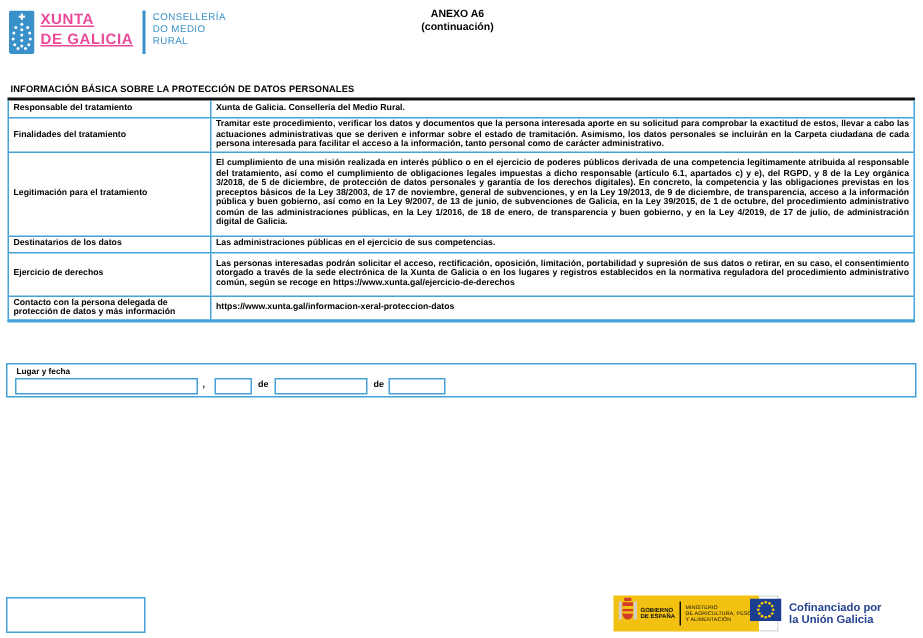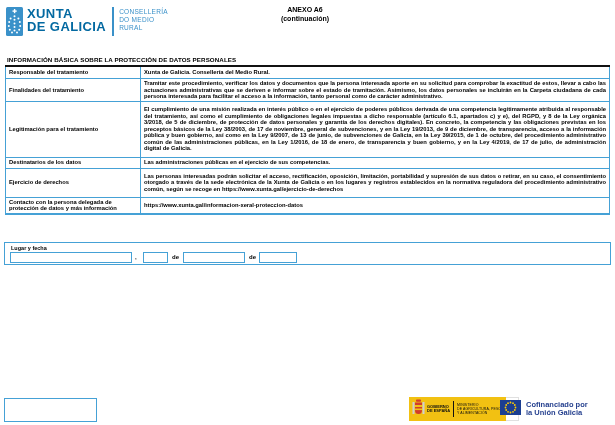--- a/index.html
+++ b/index.html
@@ -5,21 +5,21 @@
   * { margin:0; padding:0; box-sizing:border-box; }
   html,body { width:615px; height:425px; }
   body {
     position:relative; background:#fff; overflow:hidden;
     font-family:"Liberation Sans", sans-serif; color:#000;
   }
   .abs { position:absolute; }
 
   
   .branding { left:6px; top:7px; display:flex; align-items:flex-start; }
-  .brand-text { color:#0369a1; font-weight:bold; font-size:13px; line-height:13px; letter-spacing:.4px; margin-left:4px; }
+  .brand-text { color:#ec4899; font-weight:bold; font-size:10px; line-height:13px; letter-spacing:.4px; margin-left:4px;text-decoration:underline; }
   .brand-sep { width:2px; height:29px; background:#3a91c9; margin-left:6px; }
   .dept-text { color:#3a91c9; font-size:6.5px; line-height:8px; margin-left:5px; letter-spacing:.3px; padding-top:1px; }
   .annex { left:220px; top:6px; width:170px; text-align:center; font-size:7px; font-weight:bold; line-height:8.5px; }
 
   
   .privacy-table { left:5px; top:55px; width:605px; }
   .pt-title { font-size:6.2px; font-weight:bold; padding:1px 2px 2px 2px; border-bottom:2px solid #111; letter-spacing:.1px; }
   .pt-rows { border:1px solid #45a1d6; border-top:none; }
   .pt-row { display:grid; grid-template-columns:135px 1fr; border-top:1px solid #45a1d6; }
   .pt-row:first-child { border-top:none; }

